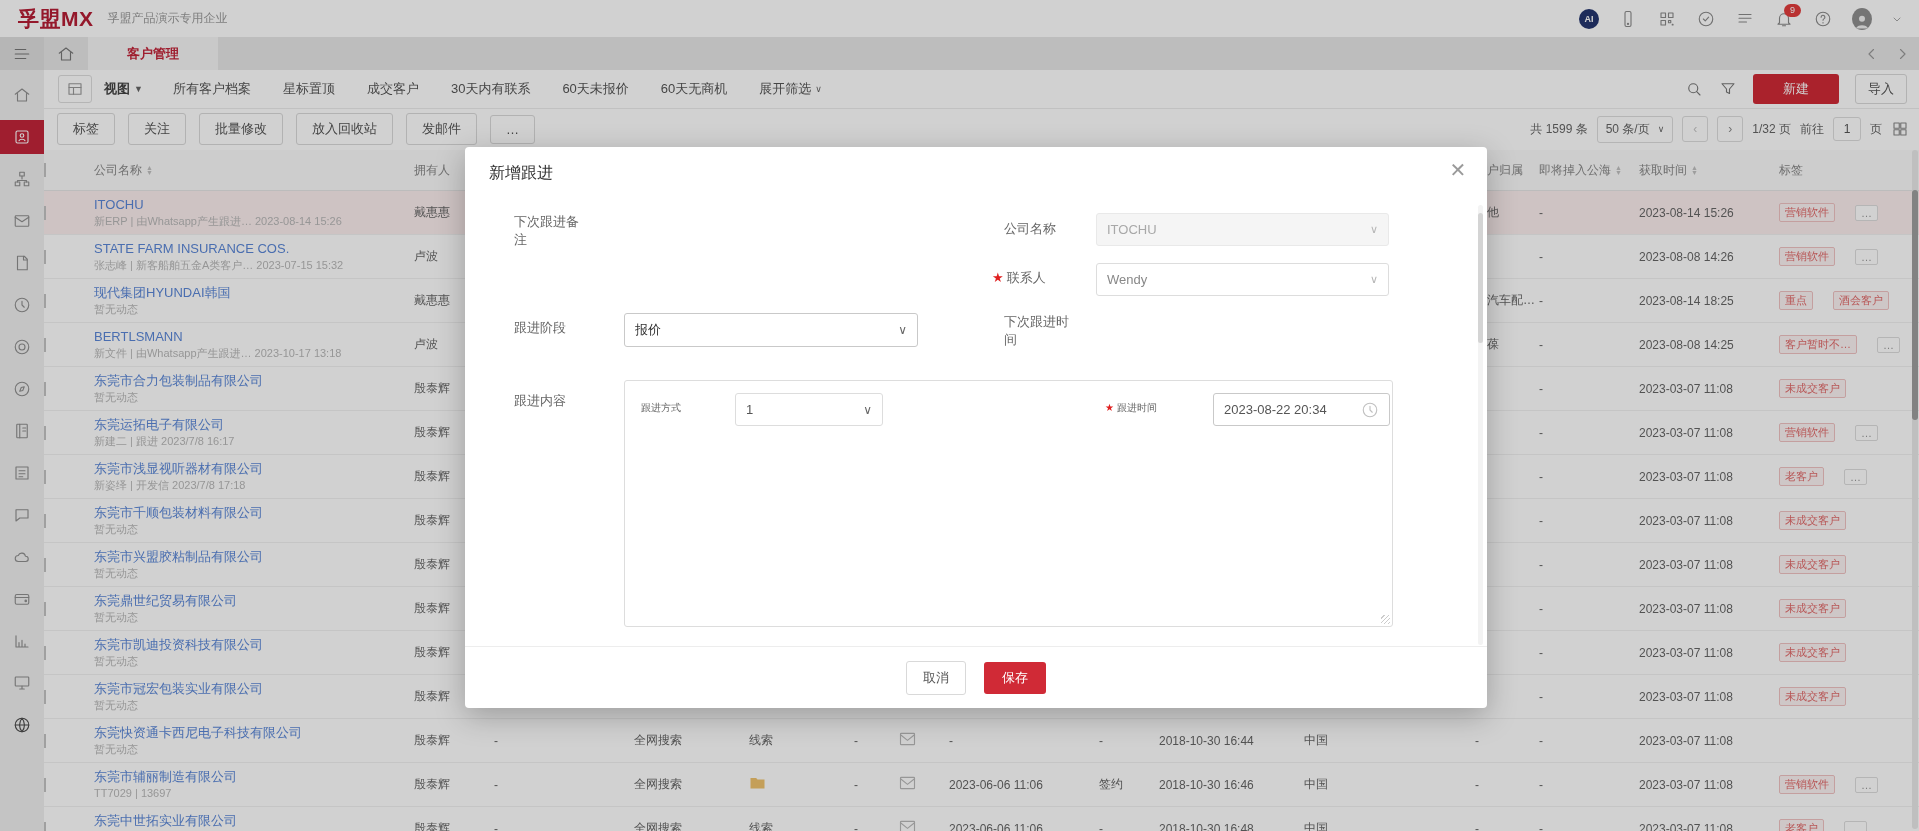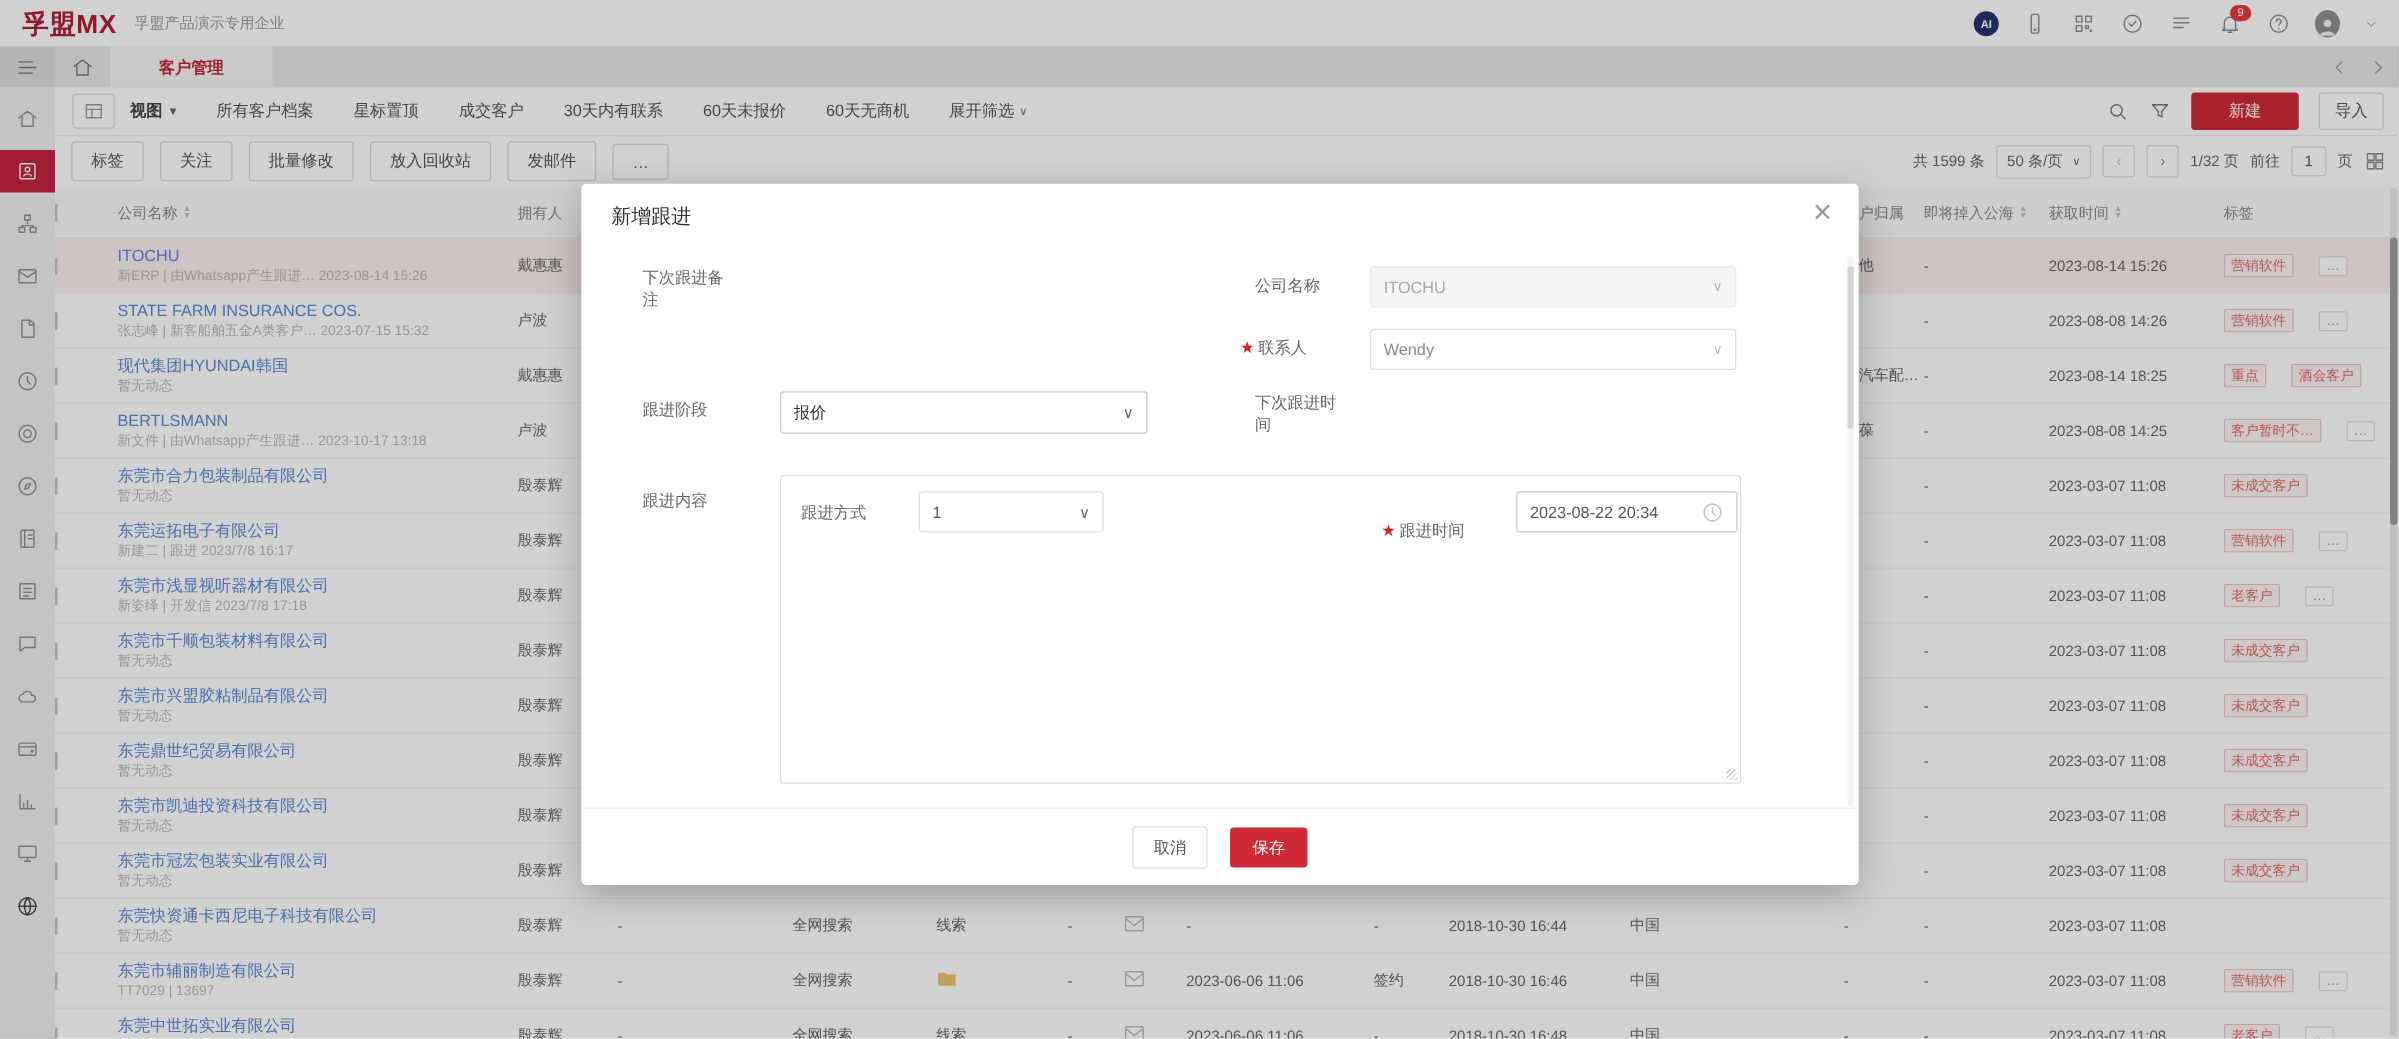--- a/index.html
+++ b/index.html
@@ -79,21 +79,21 @@
   .m-star{color:#e02020;margin-right:3px}
   .m-field{position:absolute;border:1px solid #ddd;border-radius:3px;font-size:13px;color:#555;display:flex;
     align-items:center;padding:0 10px;background:#fff;box-sizing:border-box}
   .m-field.disabled{background:#f5f5f5;color:#a8a8a8;border-color:#e9e9e9}
   .m-chevron{margin-left:auto;color:#b5b5b5;font-size:11px}
   .m-chevron.dark{color:#666;font-size:12px}
   .m-icon{margin-left:auto;color:#c0c0c0}
   .resize-corner{position:absolute;right:2px;bottom:2px;width:9px;height:9px;
     background:repeating-linear-gradient(135deg,transparent 0 2px,#ccc 2px 3px)}
   .m-group{position:absolute;left:159px;top:233px;width:767px;height:245px;border:1px solid #ddd;border-radius:3px}
-  .g-label{position:absolute;font-size:13px;color:#666}
+  .g-label{position:absolute;font-size:10px;color:#666}
   .g-lines{position:absolute;left:16px;top:78px;right:16px;color:#555;font-size:13px;line-height:25px;white-space:pre-line}
   .m-footer{position:absolute;left:0;right:0;bottom:0;height:61px;border-top:1px solid #ededed;display:flex;
     align-items:center;justify-content:center;gap:18px}
   .btn-cancel{border:1px solid #d9d9d9;background:#fff;color:#555;font-size:13px;padding:7px 16px;border-radius:3px}
   .btn-save{background:#d02a36;color:#fff;font-size:13px;padding:7px 18px;border-radius:3px;border:none}
   .m-scroll{position:absolute;right:4px;top:58px;width:5px;height:440px;background:#f3f3f3;border-radius:3px}
   .m-sthumb{position:absolute;top:8px;width:5px;height:130px;background:#d4d4d4;border-radius:3px}
 </style>
 </head>
 <body>
@@ -802,21 +802,21 @@
     <div class="m-label" style="left:539px;top:166px;width:70px">下次跟进时间</div>
 
     <div class="m-label" style="left:49px;top:245px">跟进内容</div>
 
     <div class="m-group">
       <div class="g-label" style="left:16px;top:20px">跟进方式</div>
       <div class="m-field" style="left:110px;top:12px;width:148px;height:33px">
         <span>1</span>
           <span class="m-chevron dark">∨</span>
       </div>
-      <div class="g-label" style="left:480px;top:35px">
+      <div class="g-label" style="left:480px;top:20px">
         <span class="m-star">★</span><span>跟进时间</span>
       </div>
       <div class="m-field" style="left:588px;top:12px;width:177px;height:33px;border-color:#c9c9c9">
         <span>2023-08-22 20:34</span>
           <span class="m-icon icon" id="ic-clock-sm">
             <svg width="18" height="18" viewBox="0 0 24 24" fill="none" stroke="currentColor" stroke-width="1.5" stroke-linecap="round" stroke-linejoin="round">
               <circle cx="12" cy="12" r="9"></circle>
               <path d="M12 7v5l3 3"></path>
             </svg>
           </span>

